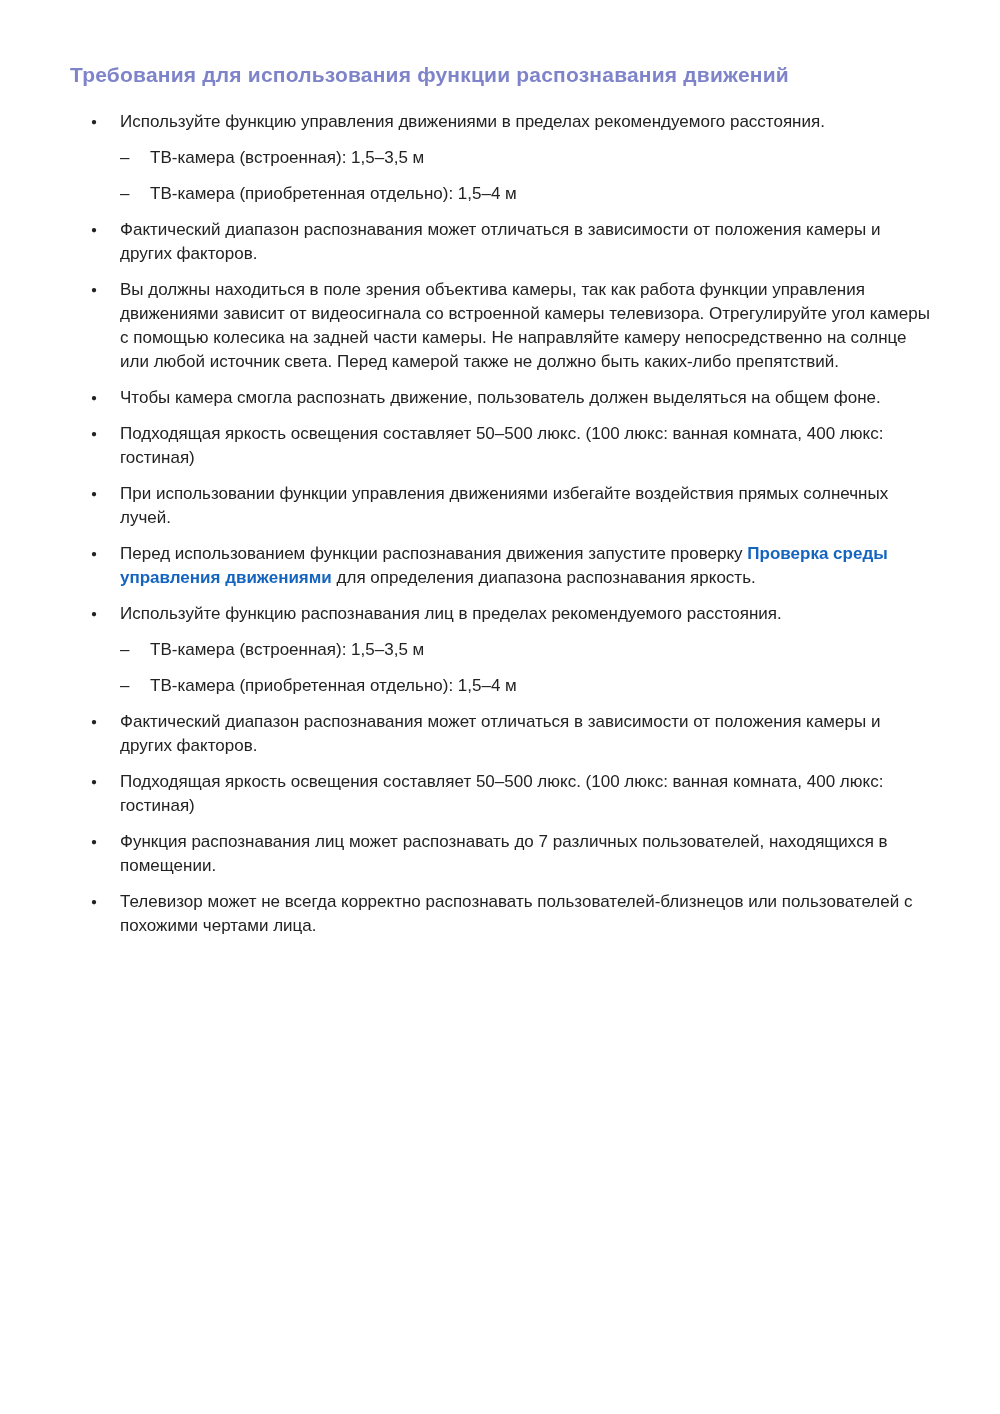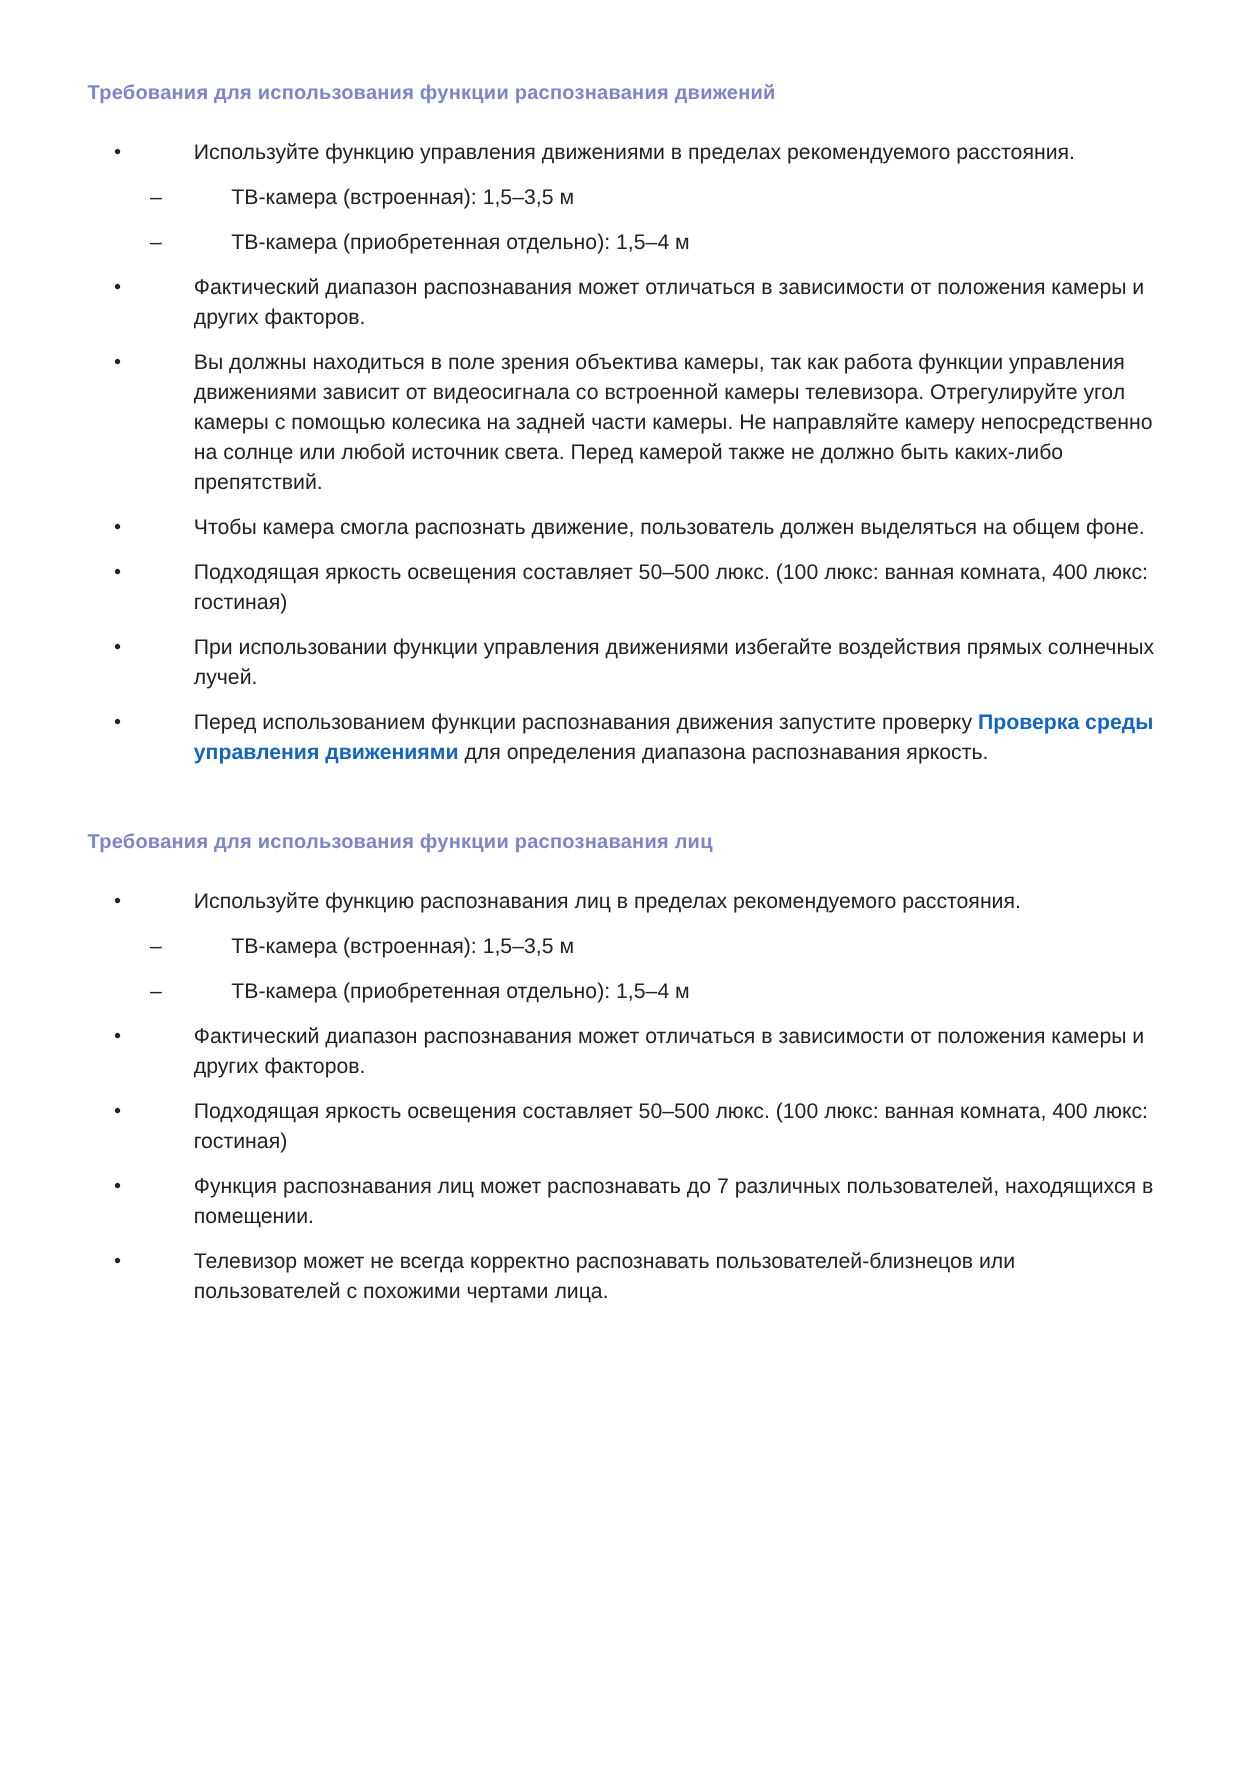--- a/index.html
+++ b/index.html
@@ -24,31 +24,31 @@
     left:334px;top:625px;
     font-family:"Liberation Serif",serif;
     font-style:italic;font-weight:bold;
     font-size:42px;line-height:1;
     color:var(--watermark);
     opacity:.92;
     white-space:nowrap;
   }
   .section-heading{
     margin:0 0 22px 0;
-    font-size:16px;line-height:26px;font-weight:bold;
+    font-size:21px;line-height:26px;font-weight:bold;
     color:var(--heading);
     letter-spacing:.2px;
   }
   .section-heading.mt{margin-top:47px;}
   .item{
     position:relative;
     font-size:17px;line-height:24px;
     margin-bottom:12px;
   }
-  .item .txt{display:block;max-width:812px;margin-left:35px;}
+  .item .txt{display:block;max-width:812px;}
   .item.bullet{padding-left:50px;}
   .item.dash{padding-left:80px;}
   .marker{position:absolute;top:0;line-height:24px;color:var(--body_text);}
   .item.bullet > .marker{left:21px;font-size:10px;}
   .item.dash > .marker{left:50px;font-size:17px;}
   .link{
     color:var(--link);font-weight:bold;text-decoration:none;cursor:pointer;
   }
 </style>
 </head>
@@ -97,21 +97,20 @@
   <div class="item bullet">
     <span class="marker">●</span>
     <span class="txt">При использовании функции управления движениями избегайте воздействия прямых солнечных лучей.</span>
   </div>
 
   <div class="item bullet">
     <span class="marker">●</span>
     <span class="txt"><span>Перед использованием функции распознавания движения запустите проверку </span><a class="link">Проверка среды управления движениями</a><span> для определения диапазона распознавания яркость.</span></span>
   </div>
 
-  <h1 class="section-heading mt">Требования для использования функции распознавания лиц</h1>
 
   <div class="item bullet">
     <span class="marker">●</span>
     <span class="txt">Используйте функцию распознавания лиц в пределах рекомендуемого расстояния.</span>
   </div>
 
   <div class="item dash">
     <span class="marker">–</span>
     <span class="txt">ТВ-камера (встроенная): 1,5–3,5 м</span>
   </div>

